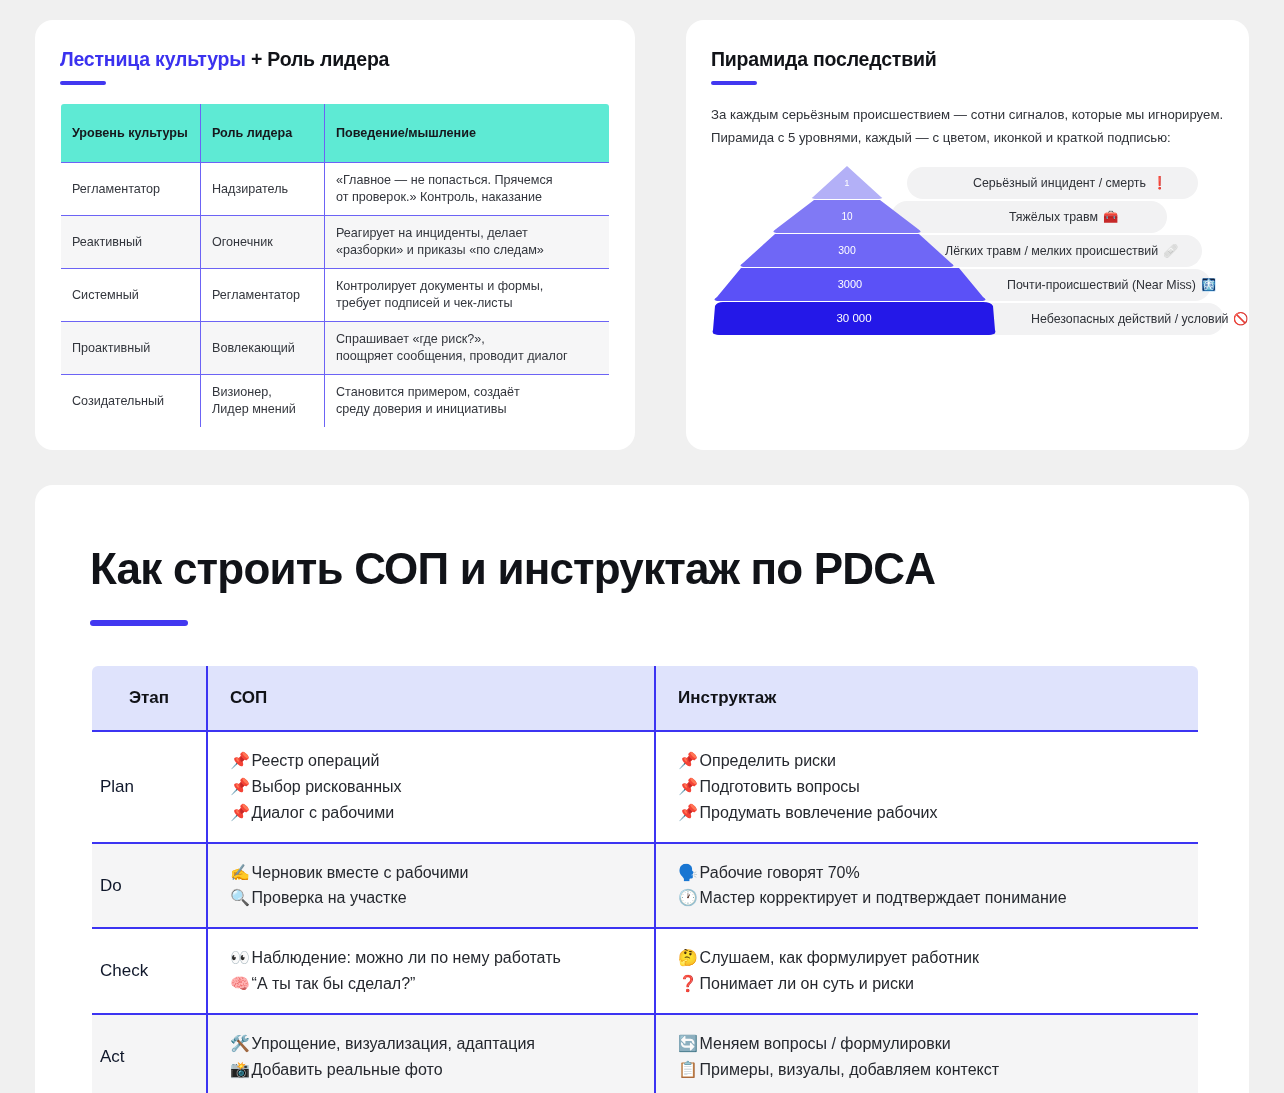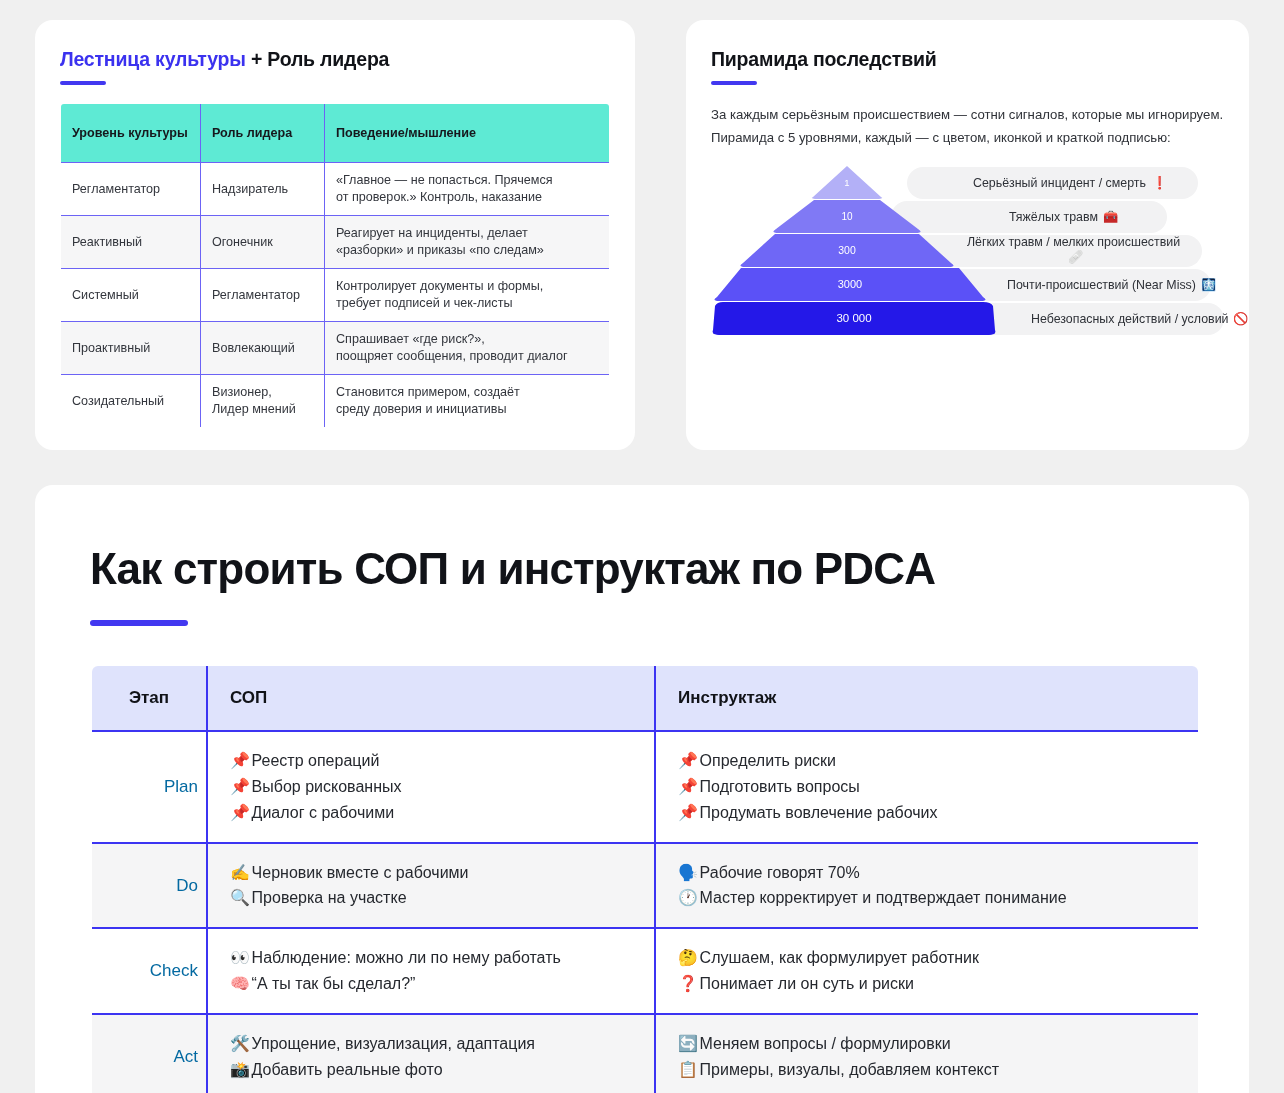--- a/index.html
+++ b/index.html
@@ -189,23 +189,23 @@
   }
   table.pdca th.c-stage { text-align: center; }
 
   table.pdca td {
     font-size: 16px;
     color: #25282e;
     padding: 16px 22px;
     line-height: 1.62;
   }
   table.pdca td.stage {
-    text-align: right;
+    text-align: left;
     font-size: 17px;
-    color: #0369a1;
+    color: #0f172a;
     padding: 16px 8px;
   }
   table.pdca tr.alt  td { background: #f5f5f6; }
   table.pdca tr.norm td { background: #ffffff; }
 
   .p-col-stage { width: 116px; }
   .p-col-sop   { width: 448px; }
   .p-col-instr { width: 544px; }
 
   .li { display: block; white-space: nowrap; }
@@ -318,21 +318,21 @@
           </div>
           <div class="pyr-band" style="left:59px; width:154px; font-size:10px;justify-content:center;">
             <svg class="trap" viewBox="0 0 154 33" preserveAspectRatio="none">
               <path d="M44 0 L110 0 L148 29 Q154 33 146 33 L8 33 Q0 33 6 29 Z" fill="#8079f5"></path>
             </svg>
             <span>10</span>
           </div>
         </div>
 
         <div class="pyr-row">
-          <div class="pyr-pill" style="left:180px; right:22px; padding-left:54px;flex-direction:column;">
+          <div class="pyr-pill" style="left:180px; right:22px; padding-left:54px;">
             <span>Лёгких травм / мелких происшествий</span>
             <span style="margin-left:5px">🩹</span>
           </div>
           <div class="pyr-band" style="left:26px; width:220px; font-size:10.5px;">
             <svg class="trap" viewBox="0 0 220 33" preserveAspectRatio="none">
               <path d="M38 0 L182 0 L214 29 Q220 33 212 33 L8 33 Q0 33 6 29 Z" fill="#6f67f6"></path>
             </svg>
             <span>300</span>
           </div>
         </div>

